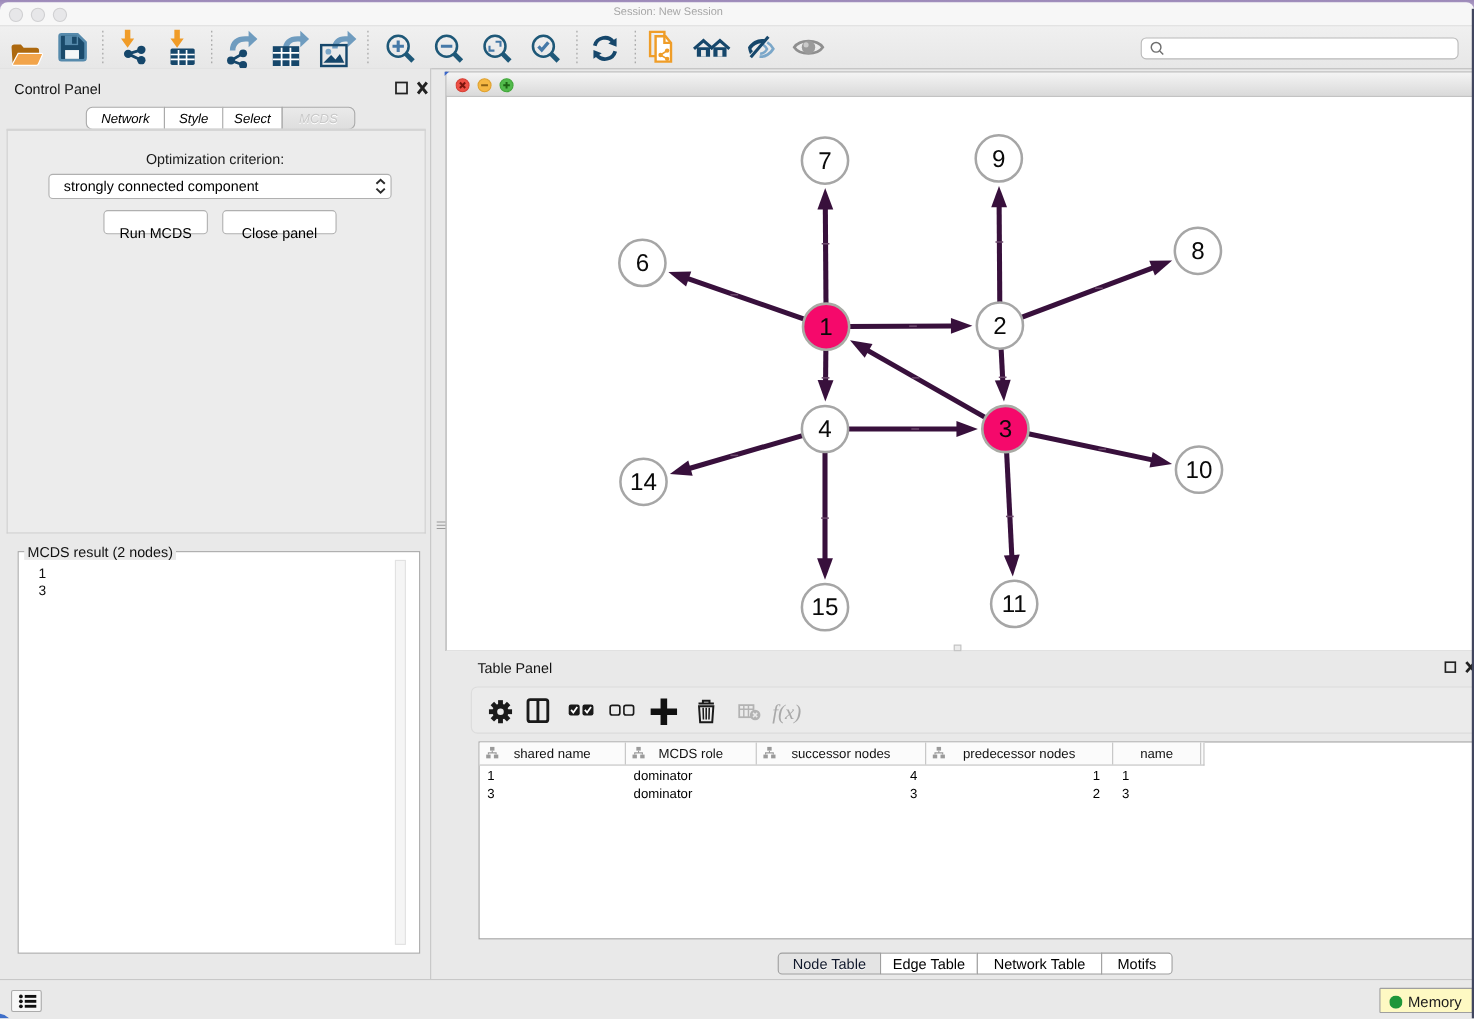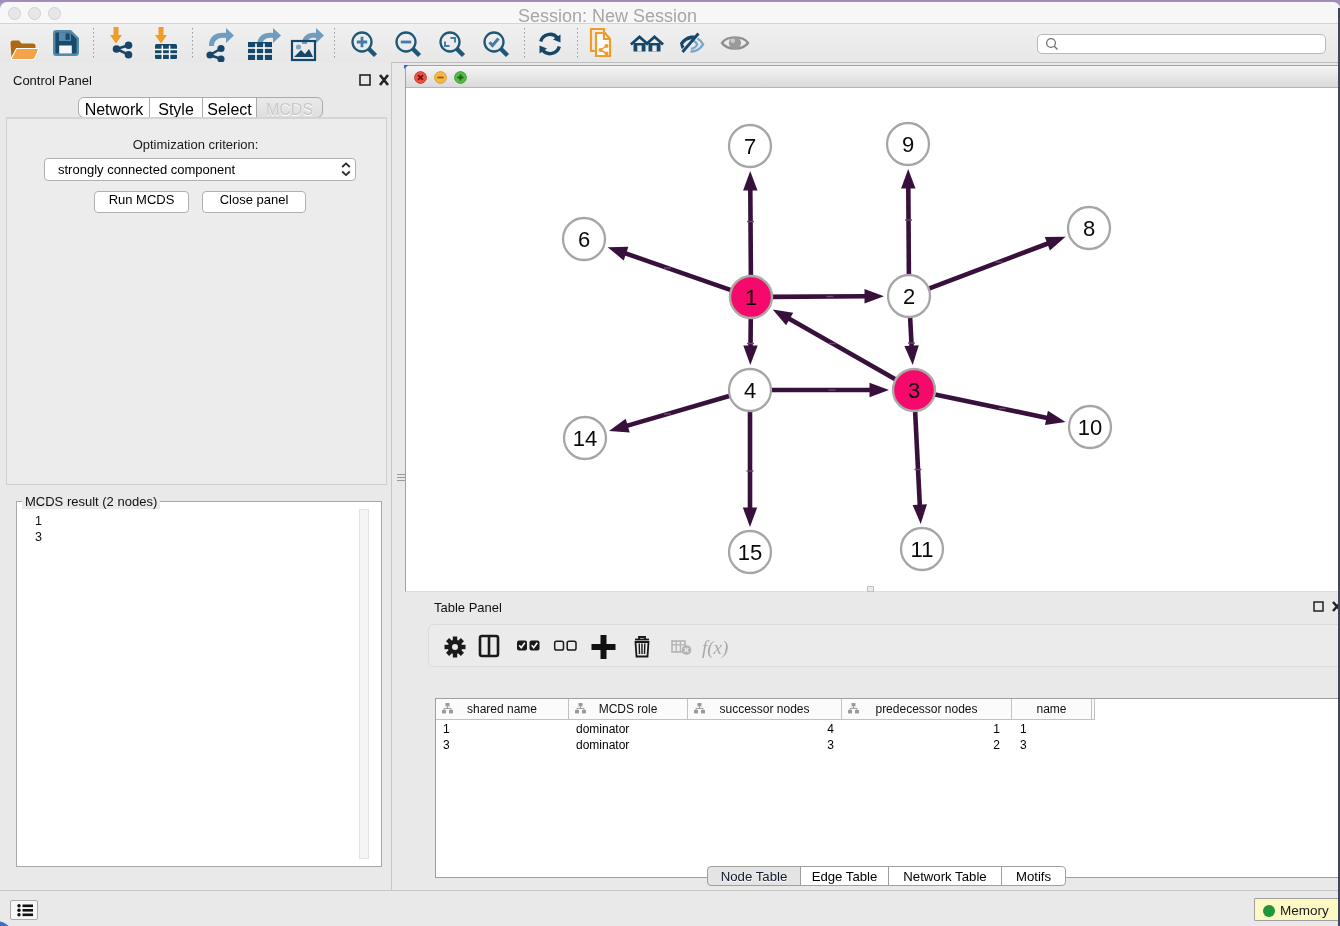--- a/index.html
+++ b/index.html
@@ -7,47 +7,47 @@
        font-family:"Liberation Sans",sans-serif;position:relative;}
   .abs{position:absolute;}
   
   #purple{left:0;top:0;width:1340px;height:12px;
     background:linear-gradient(#9c89b8,#c3b4d8);}
   #titlebar{left:0;top:2px;width:1340px;height:21px;background:#f7f7f7;
     border-bottom:1px solid #d4d4d4;border-radius:7px 7px 0 0;}
   .tl{position:absolute;top:5px;width:11px;height:11px;border-radius:50%;
       background:#e7e7e9;border:1px solid #d0d0d2;}
   #wtitle{left:0;top:4px;width:1215px;text-align:center;color:#a6a6a6;
-    font-size:18px;}
+    font-size:10px;}
   #toolbar{left:0;top:24px;width:1340px;height:38px;
     background:linear-gradient(#f0f0f0,#e7e7e7);border-bottom:1px solid #bdbdbd;}
   #search{position:absolute;left:1037px;top:10px;width:289px;height:20px;
     background:#fff;border:1px solid #b9b9b9;border-radius:5px;box-sizing:border-box;}
   
   #cp{left:0;top:62px;width:391px;height:828px;background:#e9e9e9;
       border-right:1px solid #c6c6c6;}
   #cphead{position:absolute;left:0;top:0;width:391px;height:30px;}
   #cphead .t{position:absolute;left:13px;top:11px;font-size:13px;color:#111;}
   .tabs{position:absolute;left:78px;top:35px;height:21px;display:flex;}
   .tab{height:21px;border:1px solid #aaaaaa;background:#fff;
-    font-size:16px;padding:3px 0 0 0;text-align:center;color:#000;
-    box-sizing:border-box;margin-left:-1px;}
+    font-size:12px;padding:3px 0 0 0;text-align:center;color:#000;
+    box-sizing:border-box;margin-left:-1px;font-style:italic;}
   .tab:first-child{border-radius:6px 0 0 6px;margin-left:0;}
   .tab:last-child{border-radius:0 6px 6px 0;}
   .tab.sel{background:linear-gradient(#eaeaea,#dedede);color:#c9c9c9;
     text-shadow:0 1px 0 #fff;}
   #tabpane{position:absolute;left:6px;top:55px;width:379px;height:365px;
     border:1px solid #cfcfcf;background:#ececec;border-top:2px solid #d4d4d4;}
   #optlabel{position:absolute;left:0;top:75px;width:391px;text-align:center;
     font-size:13px;color:#1a1a1a;}
   #combo{position:absolute;left:44px;top:96px;width:310px;height:21px;
     background:#fff;border:1px solid #b0b0b0;border-radius:4px;font-size:13px;}
   #combo .v{position:absolute;left:13px;top:3px;}
   .btn{position:absolute;height:22px;background:#fff;border:1px solid #b0b0b0;
-    border-radius:4px;font-size:13px;text-align:center;padding-top:0;
+    border-radius:4px;font-size:13px;text-align:center;padding-top:12px;
     box-sizing:border-box;}
   #fieldset{position:absolute;left:16px;top:439px;width:366px;height:366px;
     border:1px solid #a8a8a8;background:#fff;padding-left:12px;}
   #fieldset .legend{position:absolute;left:5px;top:-8px;background:#e9e9e9;
     padding:0 3px;font-size:13px;color:#111;}
   #fieldset .item{font-size:12.5px;color:#111;margin:0 0 0 6px;line-height:16px;}
   #fieldset{padding-top:11px;box-sizing:border-box;}
   #fieldset .sb{position:absolute;right:12px;top:7px;bottom:7px;width:8px;
     background:#f5f5f5;border:1px solid #e2e2e2;}
   
@@ -55,21 +55,21 @@
     border:1px solid #a2a2a2;border-bottom:1px solid #dedede;box-sizing:border-box;}
   #nethead{position:absolute;left:0;top:0;width:933px;height:21px;
     background:linear-gradient(#f4f4f4,#dadada);border-bottom:1px solid #b5b5b5;}
   #nethead .t{position:absolute;width:100%;text-align:center;top:3px;
     font-size:16px;color:#1a1a1a;}
   
   #tp{left:421px;top:592px;width:935px;height:298px;background:#e9e9e9;}
   #tphead .t{position:absolute;left:13px;top:8px;font-size:13px;color:#111;}
   #ttb{position:absolute;left:14px;top:33px;height:42px;}
   #tbl{position:absolute;left:14px;top:82px;width:904px;height:178px;
-    background:#fff;border:1px solid #9f9f9f;margin-top:24px;}
+    background:#fff;border:1px solid #9f9f9f;}
   #thead{position:absolute;left:0;top:0;width:658px;height:20px;
     background:#fbfbfb;border-bottom:1px solid #c2c2c2;border-right:1px solid #c2c2c2;}
   .th{position:absolute;top:0;height:20px;border-right:1px solid #c2c2c2;
     font-size:12px;color:#111;text-align:center;padding-top:3px;
     box-sizing:border-box;}
   .td{position:absolute;font-size:12px;color:#000;}
   .btabs{position:absolute;top:274px;height:21px;display:flex;}
   .btab{height:20px;border:1px solid #9f9f9f;background:#fff;font-size:13.2px;
     padding:2px 0 0 0;box-sizing:border-box;text-align:center;margin-left:-1px;}
   .btab:first-child{border-radius:4px 0 0 4px;margin-left:0;}

